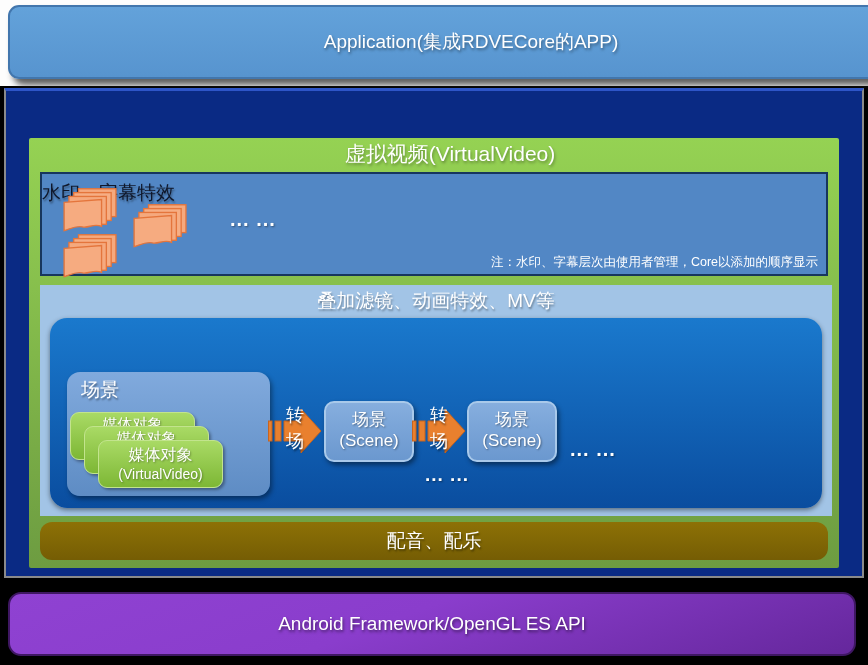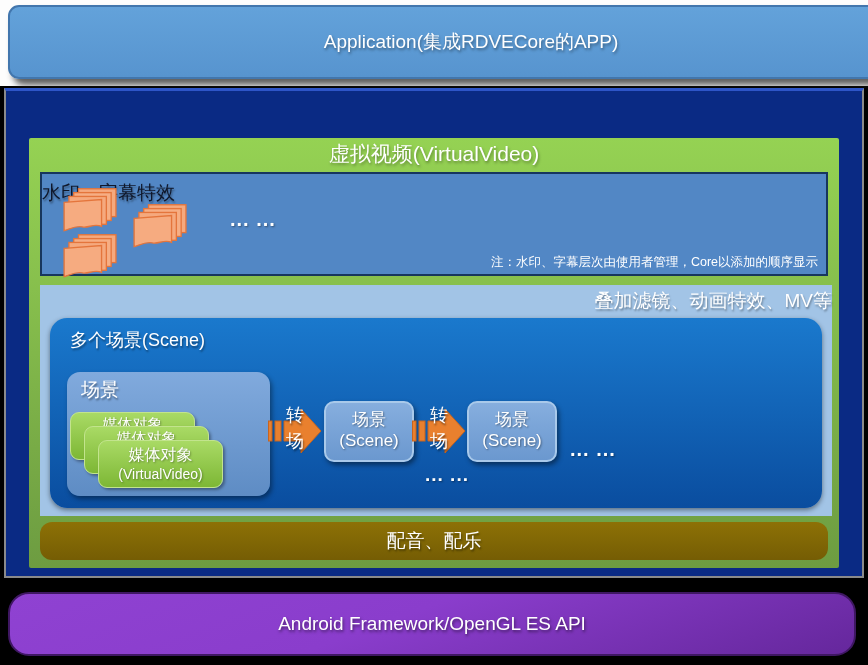--- a/index.html
+++ b/index.html
@@ -33,21 +33,21 @@
     color:#fff;font-size:20px;text-shadow:1px 2px 3px rgba(0,0,0,.5);
   }
 
   
   .green-wrap{
     position:absolute;left:23px;top:47px;width:810px;height:430px;
     background:linear-gradient(#95d253,#6d9c41);
     border-radius:2px;
   }
   .green-title{
-    position:absolute;left:0;top:2px;width:100%;text-align:center;
+    position:absolute;left:16px;top:2px;width:100%;text-align:center;
     color:#fff;font-size:21px;text-shadow:1px 2px 3px rgba(0,0,0,.35);
   }
 
   
   .wm-box{
     position:absolute;left:11px;top:34px;width:788px;height:104px;
     background:#5287c5;border:2px solid #17365d;box-sizing:border-box;
   }
   .wm-title{
     position:absolute;left:0;top:6px;width:100%;text-align:left;
@@ -64,21 +64,21 @@
     position:absolute;right:8px;top:80px;
     color:#ffffff;font-size:12.5px;white-space:nowrap;
   }
 
   
   .filter-box{
     position:absolute;left:11px;top:147px;width:792px;height:231px;
     background:#a2c4e6;
   }
   .filter-title{
-    position:absolute;left:0;top:3px;width:100%;text-align:right;
+    position:absolute;left:0;top:3px;width:100%;text-align:center;
     color:#fff;font-size:19px;text-shadow:1px 2px 2px rgba(0,0,0,.35);
   }
   .scenes-box{
     position:absolute;left:10px;top:33px;width:772px;height:190px;
     background:linear-gradient(#1a79cd,#0a4d9f);
     border-radius:17px;
     box-shadow:0 2px 5px rgba(0,0,0,.45);
   }
   .scenes-title{
     position:absolute;left:20px;top:10px;
@@ -142,21 +142,21 @@
     background:linear-gradient(#8d7106,#755d04);
     border-radius:12px;
     display:flex;align-items:center;justify-content:center;
   }
   .audio-bar span{color:#fff;font-size:19px;text-shadow:1px 2px 2px rgba(0,0,0,.4);}
 
   
   .bottom-bar{
     position:absolute;left:8px;top:592px;width:848px;height:64px;
     background:linear-gradient(160deg,#8f42d2 0%,#8a3dcc 45%,#65279c 100%);
-    border:2px solid #3f1763;border-radius:21px;box-sizing:border-box;
+    border:2px solid #3f1763;border-radius:13px;box-sizing:border-box;
     display:flex;align-items:center;justify-content:center;
   }
   .bottom-bar span{color:#fff;font-size:19px;text-shadow:1px 2px 3px rgba(0,0,0,.5);}
 </style>
 </head>
 <body>
 
 <svg width="0" height="0" style="position:absolute" aria-hidden="true">
   <defs>
     <symbol id="card-stack" viewBox="0 0 60 50">
@@ -200,21 +200,20 @@
           <use href="#card-stack"></use>
         </svg>
       <div class="dots wm-dots">... ...</div>
       <div class="wm-note">注：水印、字幕层次由使用者管理，Core以添加的顺序显示</div>
     </div>
 
     <div class="filter-box">
       <div class="filter-title">叠加滤镜、动画特效、MV等</div>
 
       <div class="scenes-box">
-        <div class="scenes-title">多个场景(Scene)</div>
 
         <div class="scene-group">
           <div class="scene-group-title">场景</div>
           <div class="mo mo1">
             <span class="l1">媒体对象</span>
           </div>
           <div class="mo mo2">
             <span class="l1">媒体对象</span>
           </div>
           <div class="mo mo3">

